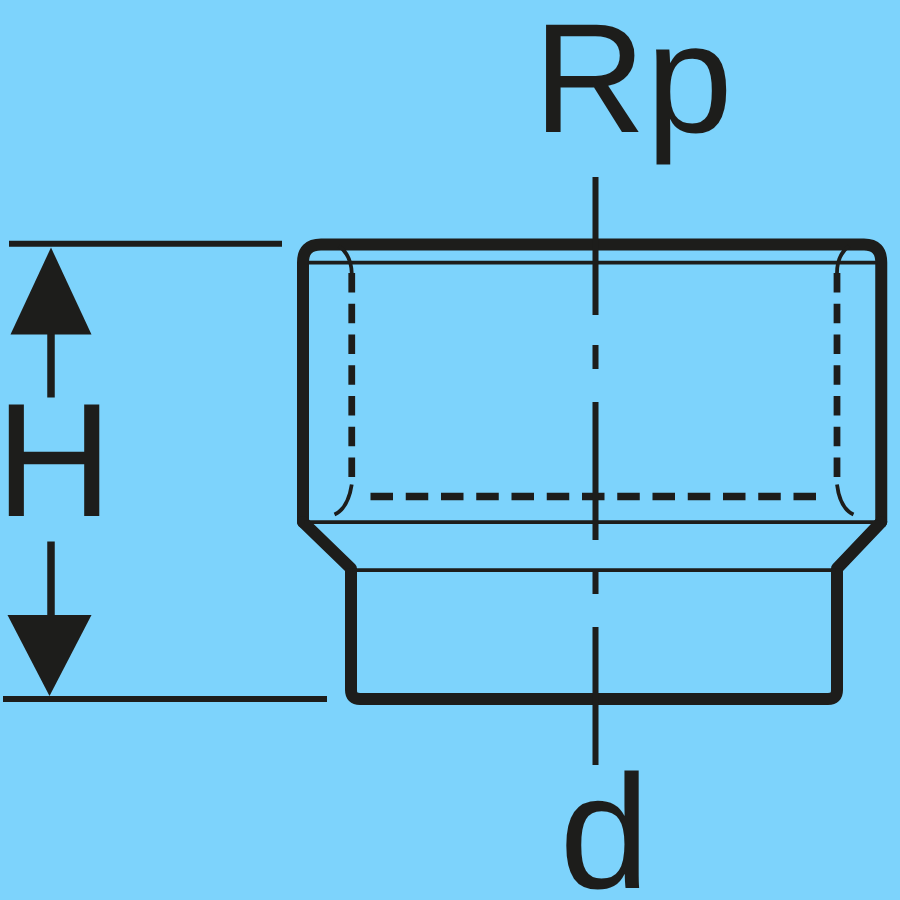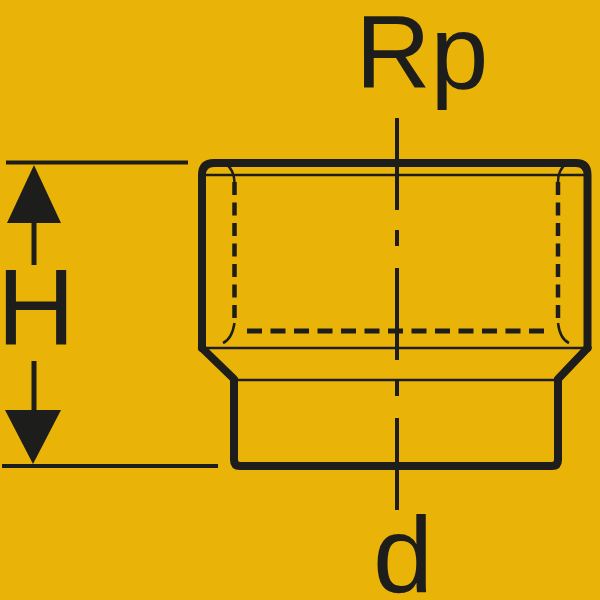--- a/index.html
+++ b/index.html
@@ -4,21 +4,21 @@
 <style>
   html, body {
     margin: 0;
     padding: 0;
     background: #ffffff;
   }
   .stage {
     position: relative;
     width: 600px;
     height: 600px;
-    background: #eab308;
+    background: #7dd3fc;
     overflow: hidden;
     font-family: "Liberation Sans", sans-serif;
   }
   svg .lbl {
     font-family: "Liberation Sans", sans-serif;
     font-weight: 400;
   }
 </style>
 </head>
 <body>

